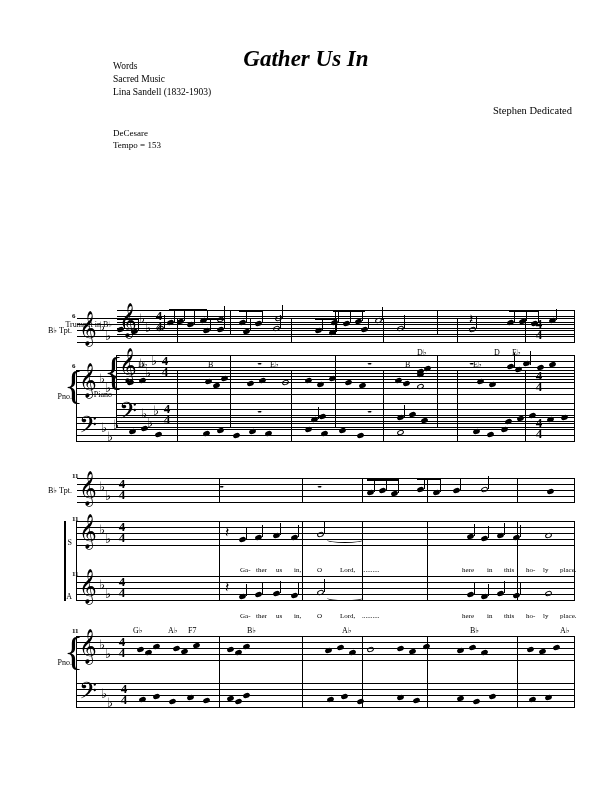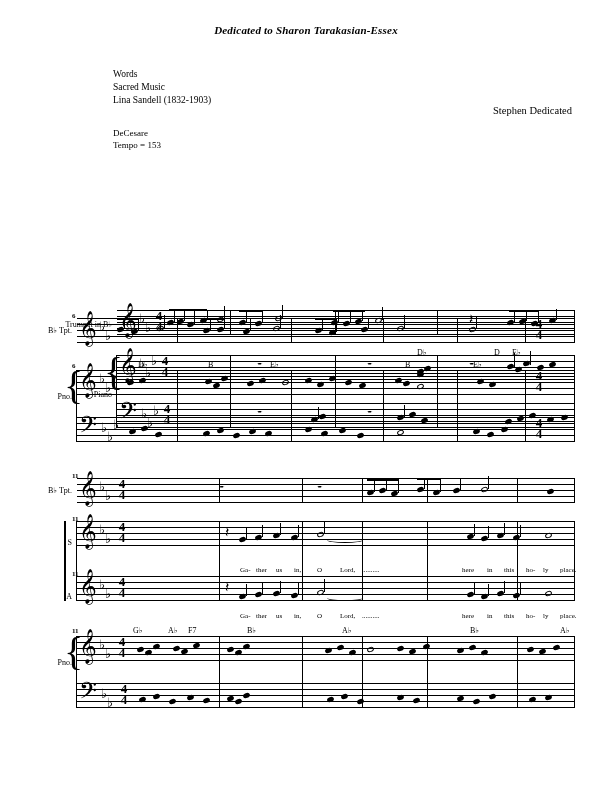--- a/index.html
+++ b/index.html
@@ -38,21 +38,21 @@
     top: 46px;
     left: 0;
     width: 612px;
     text-align: center;
     font-size: 23px;
     font-weight: bold;
     font-style: italic;
   }
   .credits-left {
     position: absolute;
-    top: 68px;
+    top: 60px;
     left: 113px;
     font-size: 9.5px;
     line-height: 13px;
   }
   .composer {
     position: absolute;
     top: 105px;
     right: 40px;
     font-size: 10.5px;
   }
@@ -184,21 +184,21 @@
     position: absolute;
     background: #000;
     width: 1px;
   }
 </style>
 </head>
 <body>
 
 <div class="page">
 
-  <div class="dedication">Dedicated to Sharon Tarakasian-Essex</div>
+  <div class="title">Gather Us In</div>
 
   <div class="credits-left">
     <div>Words</div>
     <div>Sacred Music</div>
     <div>Lina Sandell (1832-1903)</div>
   </div>
 
   <div class="composer">Stephen Dedicated</div>
 
   <div class="tempo">

